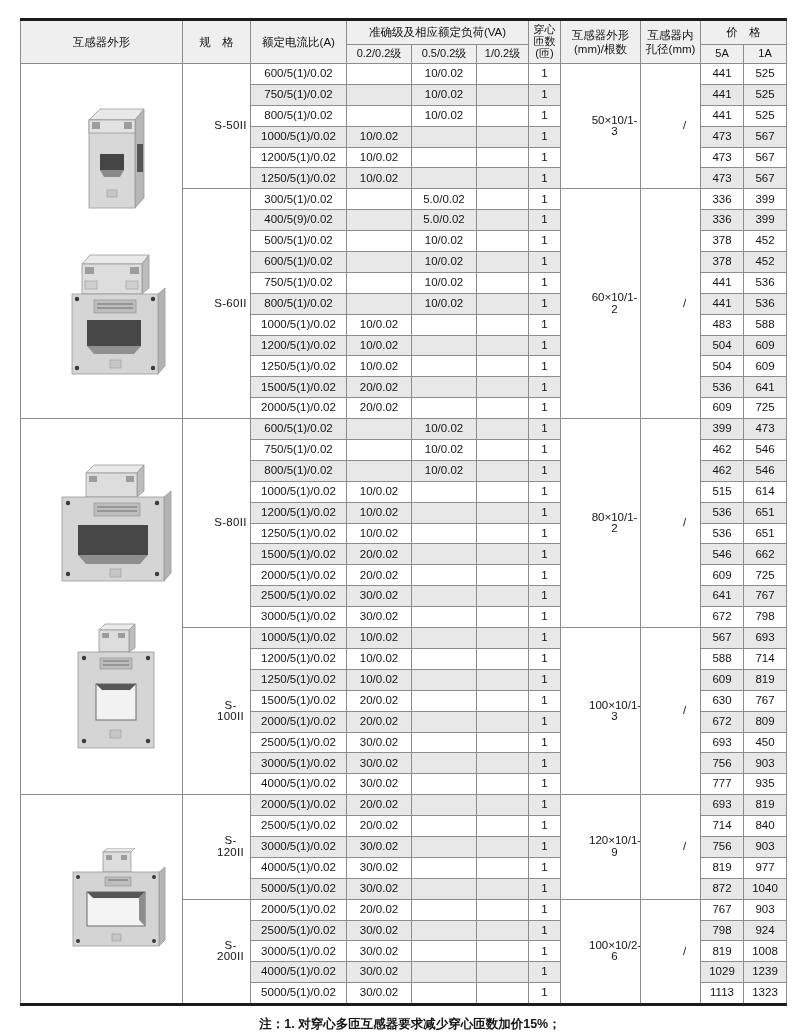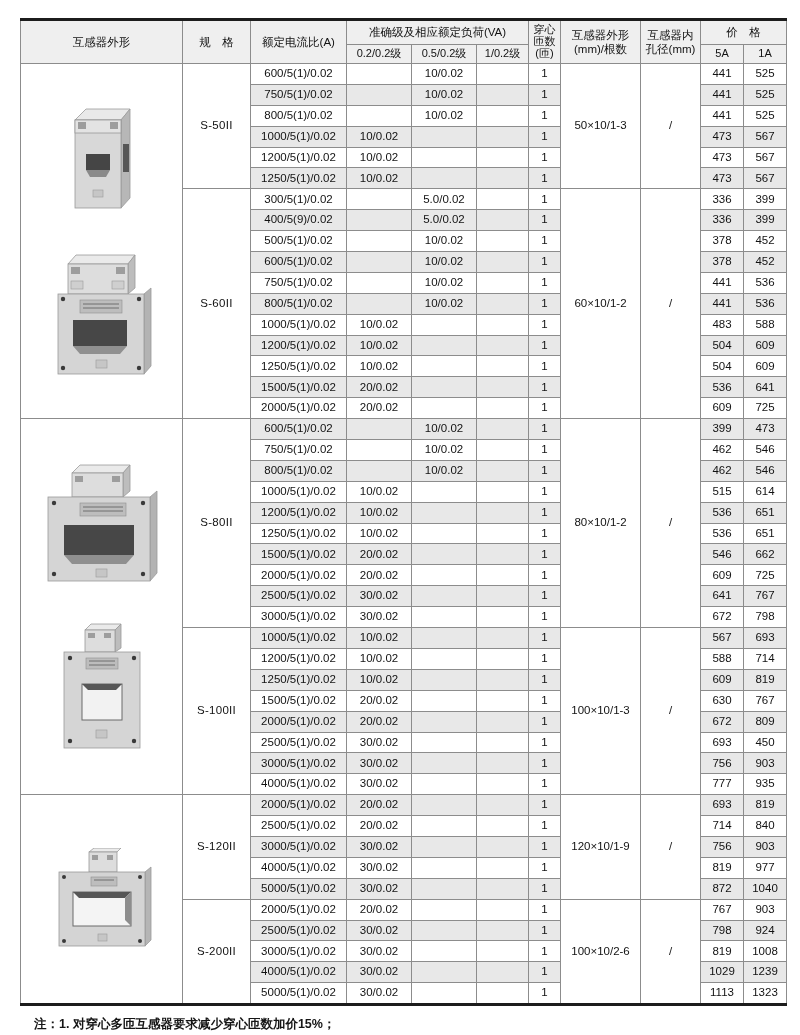--- a/index.html
+++ b/index.html
@@ -23,26 +23,26 @@
   }
   .pt thead th{
     background:var(--header_bg);font-weight:normal;font-size:11.5px;line-height:1.25;
     white-space:pre-line;
   }
   .pt thead tr.h1 th{height:23px;}
   .pt thead tr.h2 th{height:18px;font-size:11px;}
   .pt thead th.small{font-size:11px;line-height:1.08;}
   .pt tbody td{height:19.9px;font-size:11.5px;line-height:1;}
   .pt tbody tr.stripe td{background:var(--stripe);}
-  .pt tbody td.merged{background:#fff !important;}
+  .pt tbody td.merged{background:#fff !important;padding-left:28px;}
   .pt tbody td.spec{font-size:11.5px;letter-spacing:.3px;}
   .photo-stack{display:flex;flex-direction:column;justify-content:space-evenly;align-items:center;}
   .prod{line-height:0;}
   .notes{margin:9px 0 0 14px;font-size:12.5px;font-weight:600;line-height:1.5;color:#151515;}
-  .notes .row{white-space:nowrap;}
+  .notes .row{white-space:nowrap;text-align:center;}
   .notes .cont{padding-left:33px;}
 </style>
 </head>
 <body>
 
 <div class="page">
 
   <table class="pt">
     <colgroup>
       <col style="width:162px">

